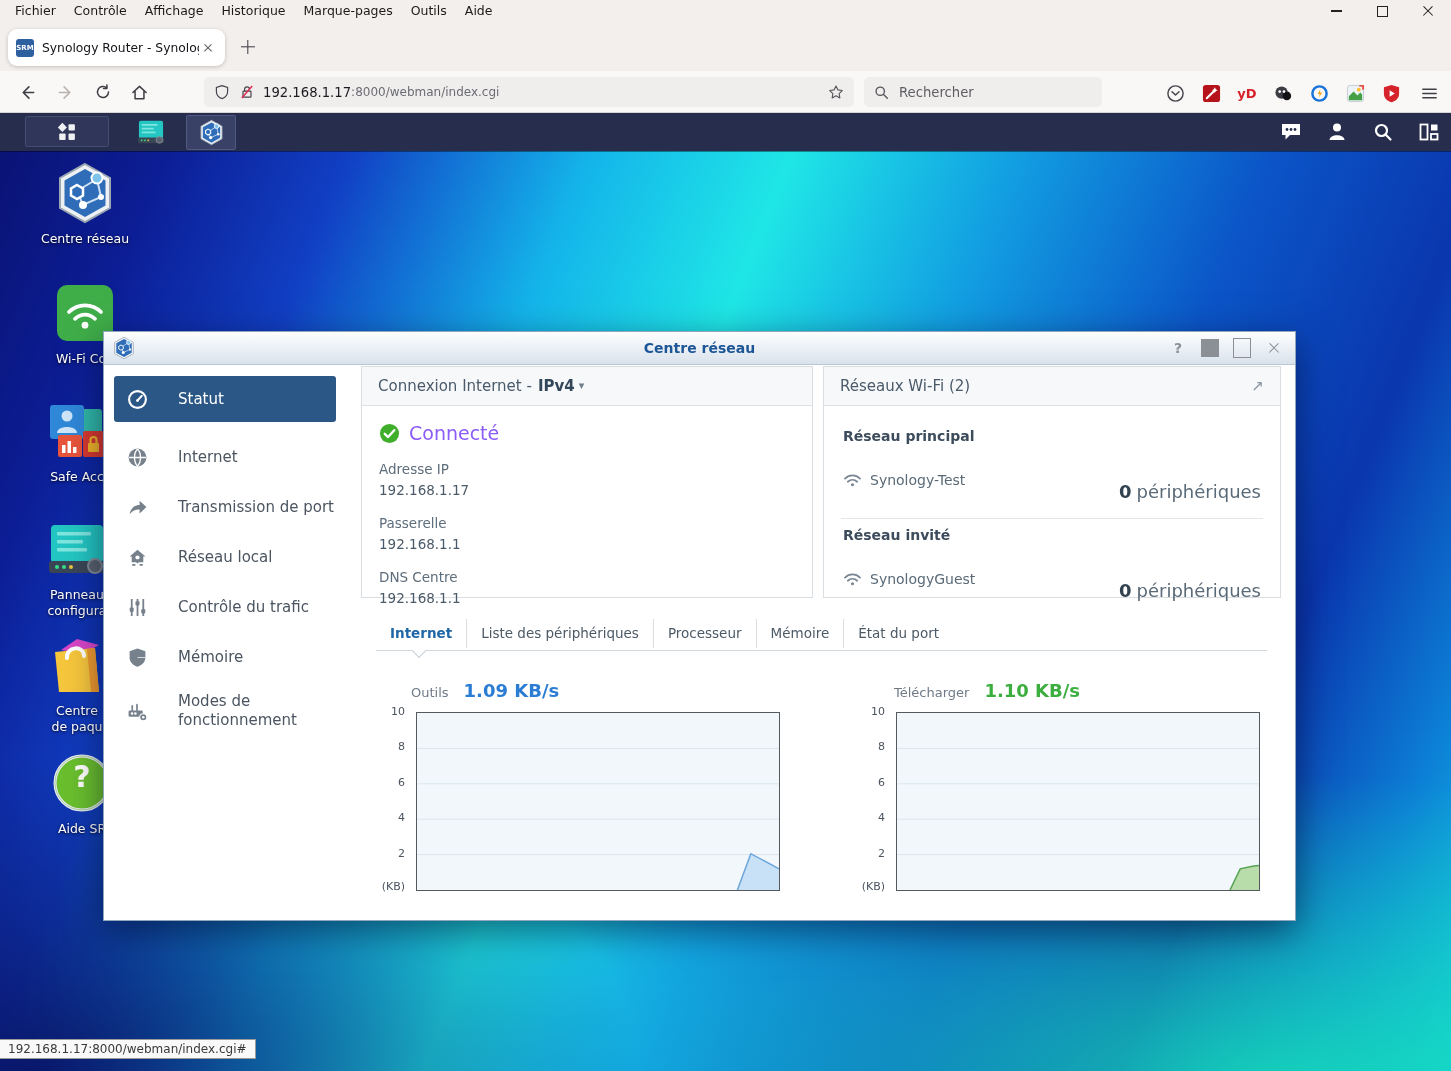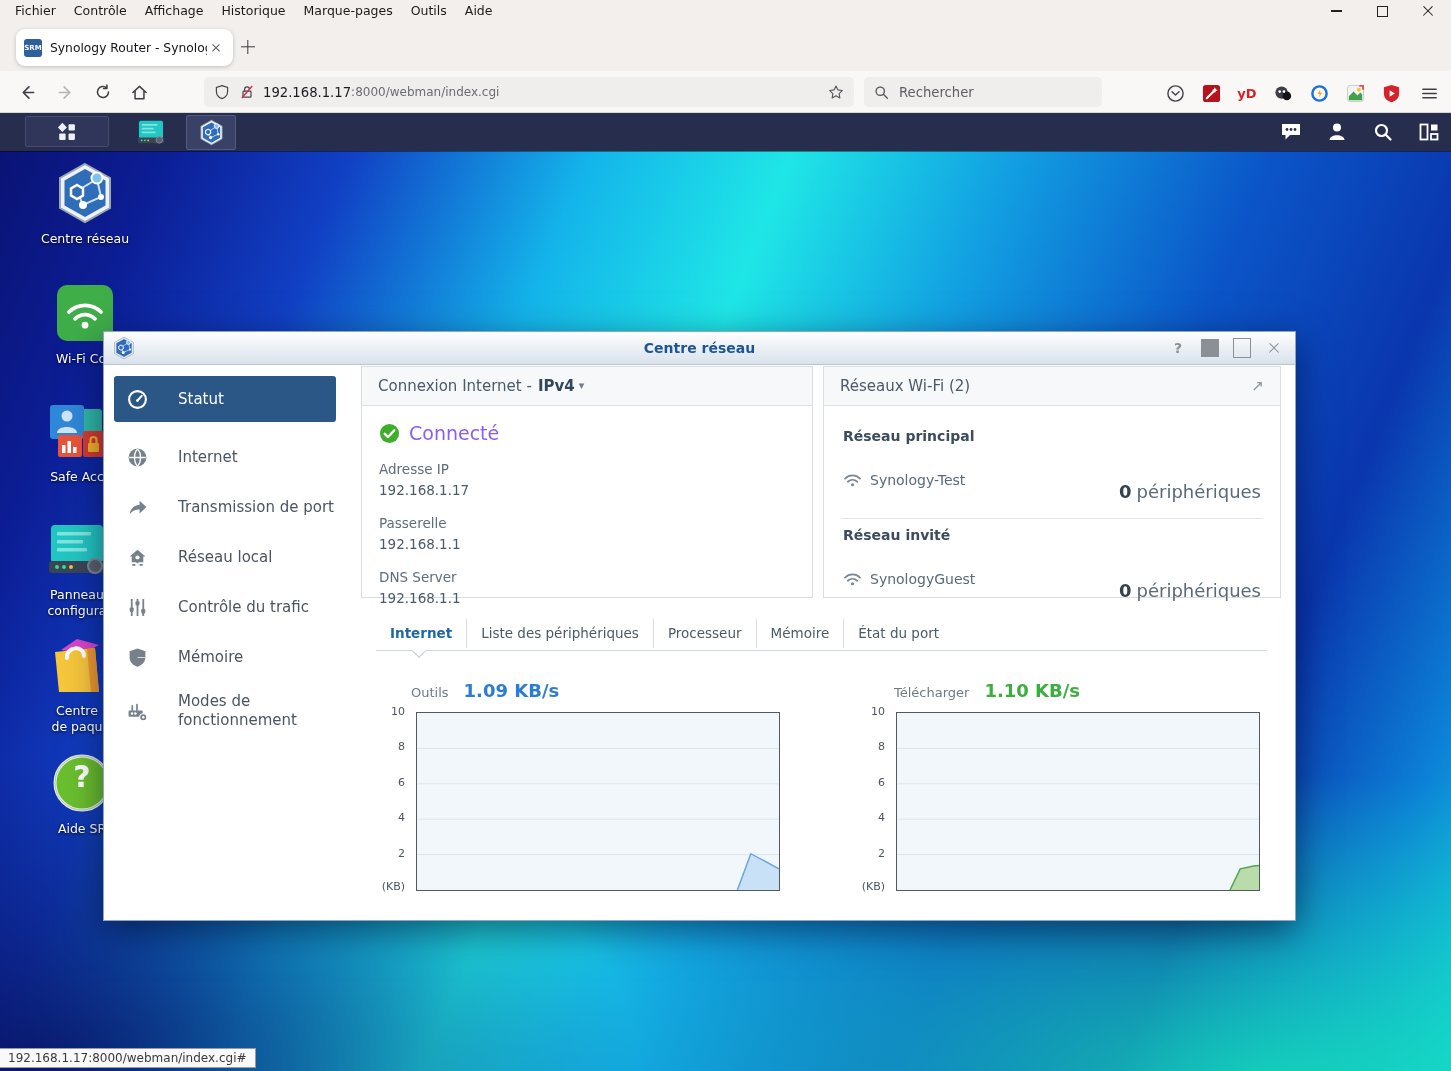--- a/index.html
+++ b/index.html
@@ -14,21 +14,21 @@
   .wc{width:46px;height:22px;display:flex;align-items:center;justify-content:center;color:#222;}
   .min-glyph{width:11px;height:1.4px;background:currentColor;display:block;}
   .max-glyph{width:9px;height:9px;border:1.2px solid currentColor;display:block;}
   .x-glyph{position:relative;width:14px;height:14px;display:block;}
   .x-glyph::before,.x-glyph::after{content:"";position:absolute;left:50%;top:50%;width:13px;height:1.3px;background:currentColor;}
   .x-glyph::before{transform:translate(-50%,-50%) rotate(45deg);}
   .x-glyph::after{transform:translate(-50%,-50%) rotate(-45deg);}
 
   #tabstrip{position:absolute;left:0;top:22px;width:100%;height:49px;background:#f3efec;}
   .tab{position:absolute;left:8px;top:7px;width:217px;height:37px;background:#fff;border-radius:9px;
-    box-shadow:0 1px 4px rgba(0,0,0,.2);display:flex;align-items:center;padding:0 8px;box-sizing:border-box;margin-left:8px;}
+    box-shadow:0 1px 4px rgba(0,0,0,.2);display:flex;align-items:center;padding:0 8px;box-sizing:border-box;}
   .favicon{width:18px;height:18px;background:#2e5f9e;border-radius:3px;color:#fff;font-size:7px;font-weight:bold;
     display:flex;align-items:center;justify-content:center;flex:0 0 18px;}
   .tab-title{flex:1;font-size:12.3px;color:#15141a;margin-left:8px;white-space:nowrap;overflow:hidden;}
   .tab-close{flex:0 0 18px;height:18px;color:#5b5b66;display:flex;align-items:center;justify-content:center;}
   .tab-close .x-glyph::before,.tab-close .x-glyph::after{width:10px;}
   .newtab{position:absolute;left:235px;top:12px;width:26px;height:26px;border-radius:4px;color:#3a3a42;
     display:flex;align-items:center;justify-content:center;}
   .plus-glyph{position:relative;width:14px;height:14px;}
   .plus-glyph::before,.plus-glyph::after{content:"";position:absolute;left:50%;top:50%;background:currentColor;}
   .plus-glyph::before{width:14px;height:1.4px;transform:translate(-50%,-50%);}
@@ -120,21 +120,21 @@
   .chart-head{position:absolute;left:33px;top:0;display:flex;align-items:baseline;gap:15px;}
   #chart1 .chart-head{left:36px;}
   .c-label{font-size:13px;color:#6e7a86;}
   .c-value{font-size:18px;font-weight:bold;}
   .c-value.up{color:#2b7cd3;}
   .c-value.down{color:#3cae3f;}
   .yticks{position:absolute;left:0;top:32px;width:32px;height:177px;font-size:11px;color:#4c5560;}
   .yticks span{position:absolute;right:5px;white-space:nowrap;}
   .plot{position:absolute;left:38px;top:32px;width:362px;height:177px;background:#f2f7fb;border:1px solid #55595e;}
 
-  #status-tip{position:absolute;left:0;bottom:3px;background:#f9f9f9;border:1px solid #9a9a9a;border-left:none;
+  #status-tip{position:absolute;left:0;bottom:12px;background:#f9f9f9;border:1px solid #9a9a9a;border-left:none;
     padding:2px 8px;font-size:12px;color:#3a3a3a;}
 
   svg{display:block;}
 </style>
 </head>
 <body>
 
 <svg width="0" height="0" style="position:absolute">
   <symbol id="hexnet" viewBox="0 0 64 64">
     <path d="M32 3 L57 17 V47 L32 61 L7 47 V17 Z" fill="#eef1f4" stroke="#9aa6b2" stroke-width="2"></path>
@@ -546,21 +546,21 @@
           </div>
           <div class="fld">
             <div class="fld-l">Adresse IP</div>
             <div class="fld-v">192.168.1.17</div>
           </div>
           <div class="fld">
             <div class="fld-l">Passerelle</div>
             <div class="fld-v">192.168.1.1</div>
           </div>
           <div class="fld">
-            <div class="fld-l">DNS Server</div>
+            <div class="fld-l">DNS Centre</div>
             <div class="fld-v">192.168.1.1</div>
           </div>
         </div>
       </section>
 
       <section class="panel" id="panel-wifi">
         <div class="panel-h">
           <span>Réseaux Wi-Fi (2)</span>
           <span class="expand">↗</span>
         </div>

